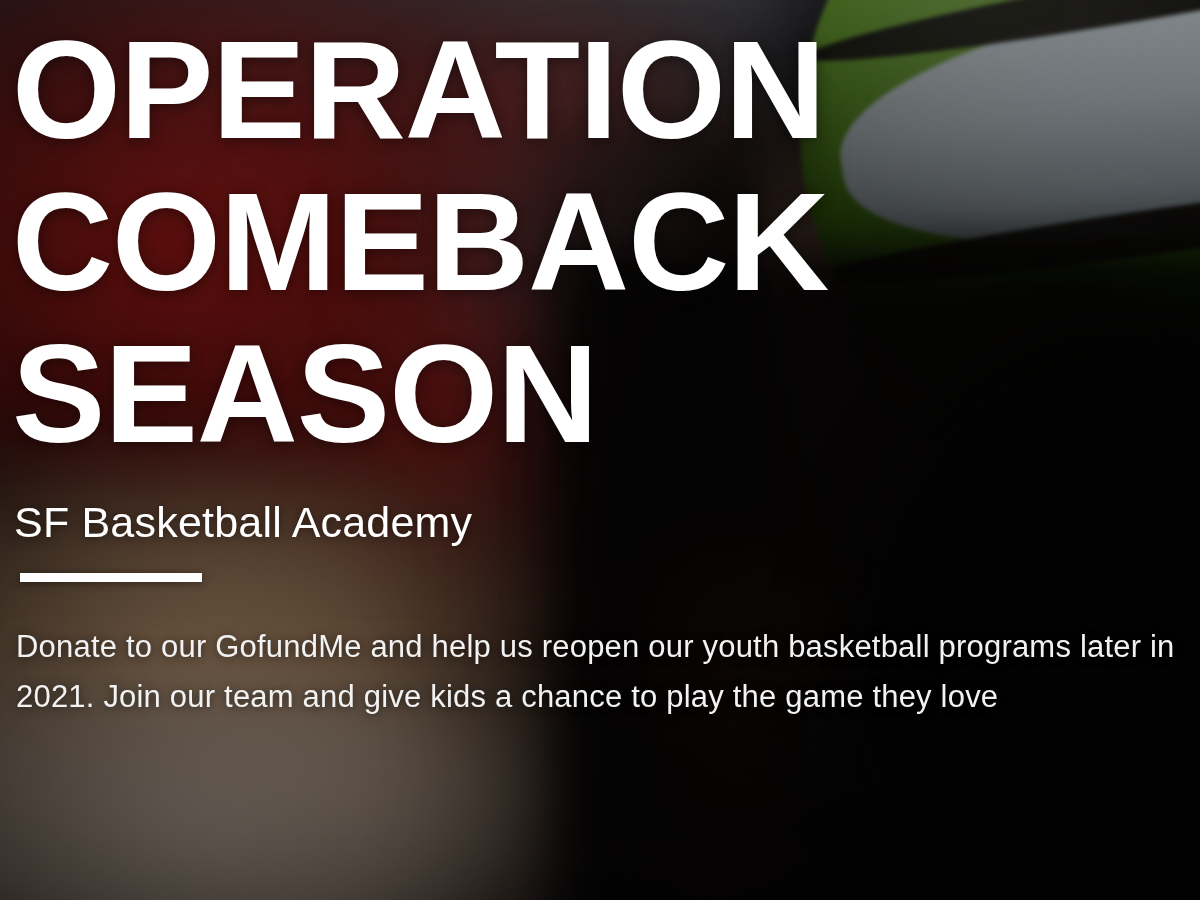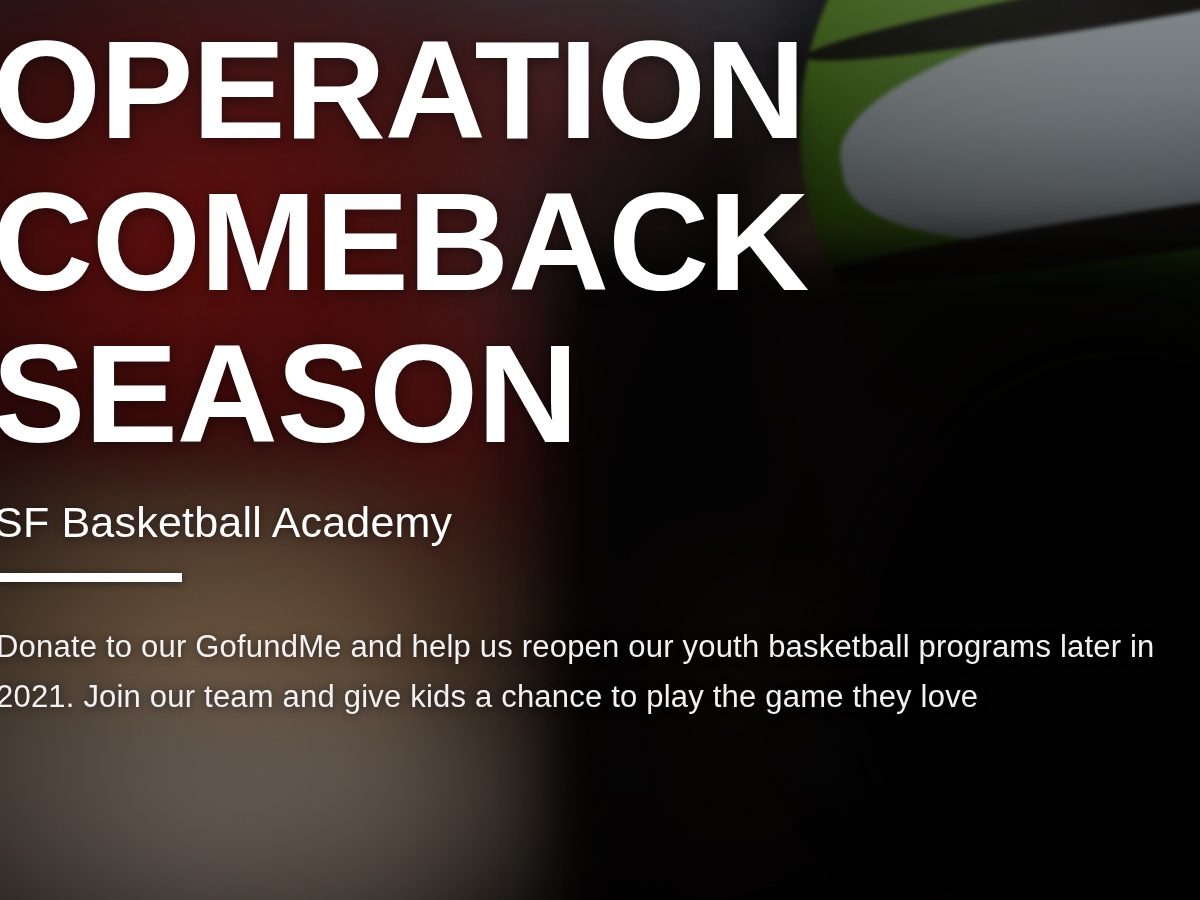--- a/index.html
+++ b/index.html
@@ -331,20 +331,21 @@
     background:
       linear-gradient(90deg, rgba(0,0,0,0.34) 0%, rgba(0,0,0,0.10) 30%, rgba(0,0,0,0.0) 55%, rgba(0,0,0,0.18) 100%),
       linear-gradient(180deg, rgba(0,0,0,0.18) 0%, rgba(0,0,0,0.0) 28%, rgba(0,0,0,0.0) 70%, rgba(0,0,0,0.28) 100%);
   }
 
   
   .content {
     position: absolute;
     inset: 0;
     padding: 8px;
+    margin-left: 20px;
   }
 
   .headline {
     position: absolute;
     left: -8px;
     top: 14px;
     margin: 0;
     color: #ffffff;
     font-family: "Liberation Sans", "DejaVu Sans", sans-serif;
     font-weight: 700;

